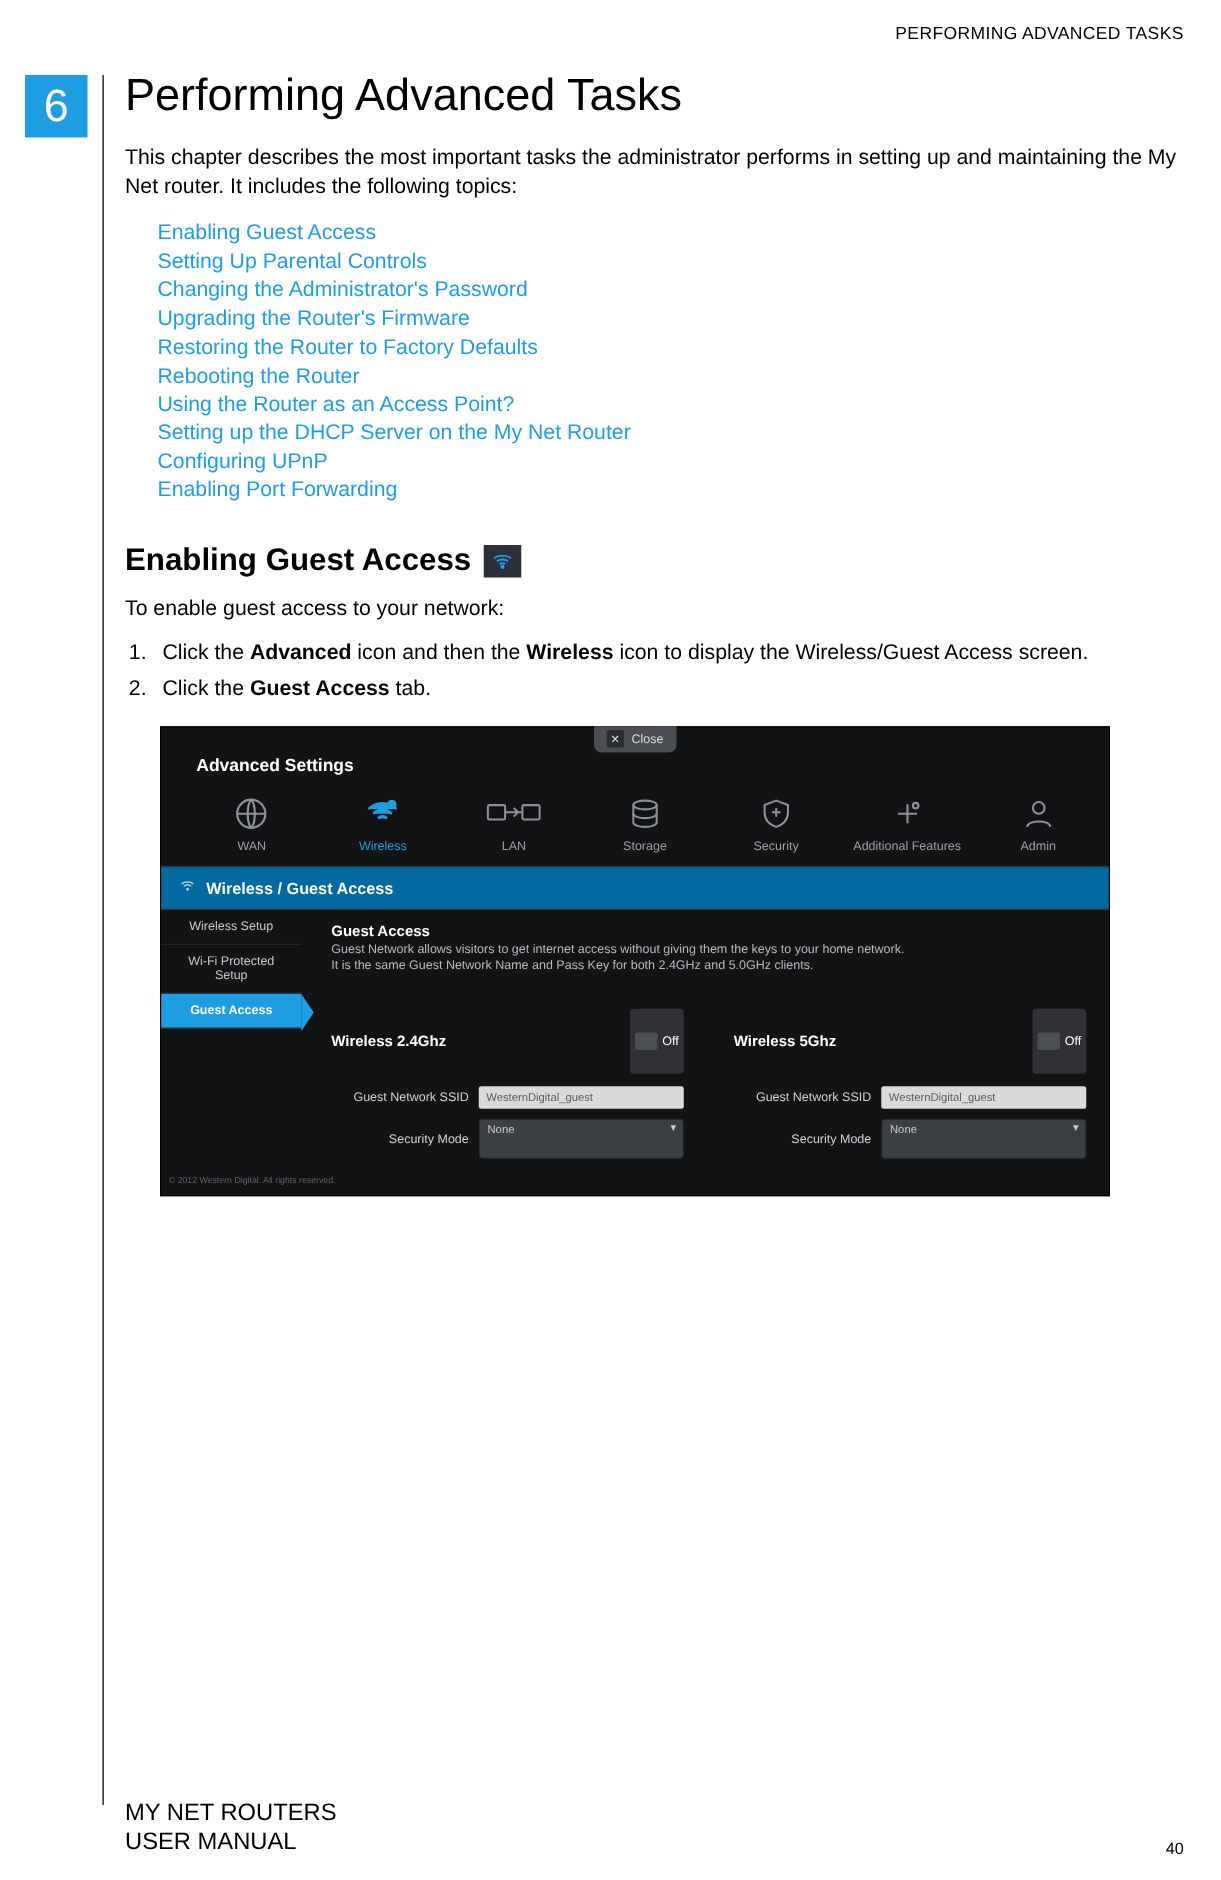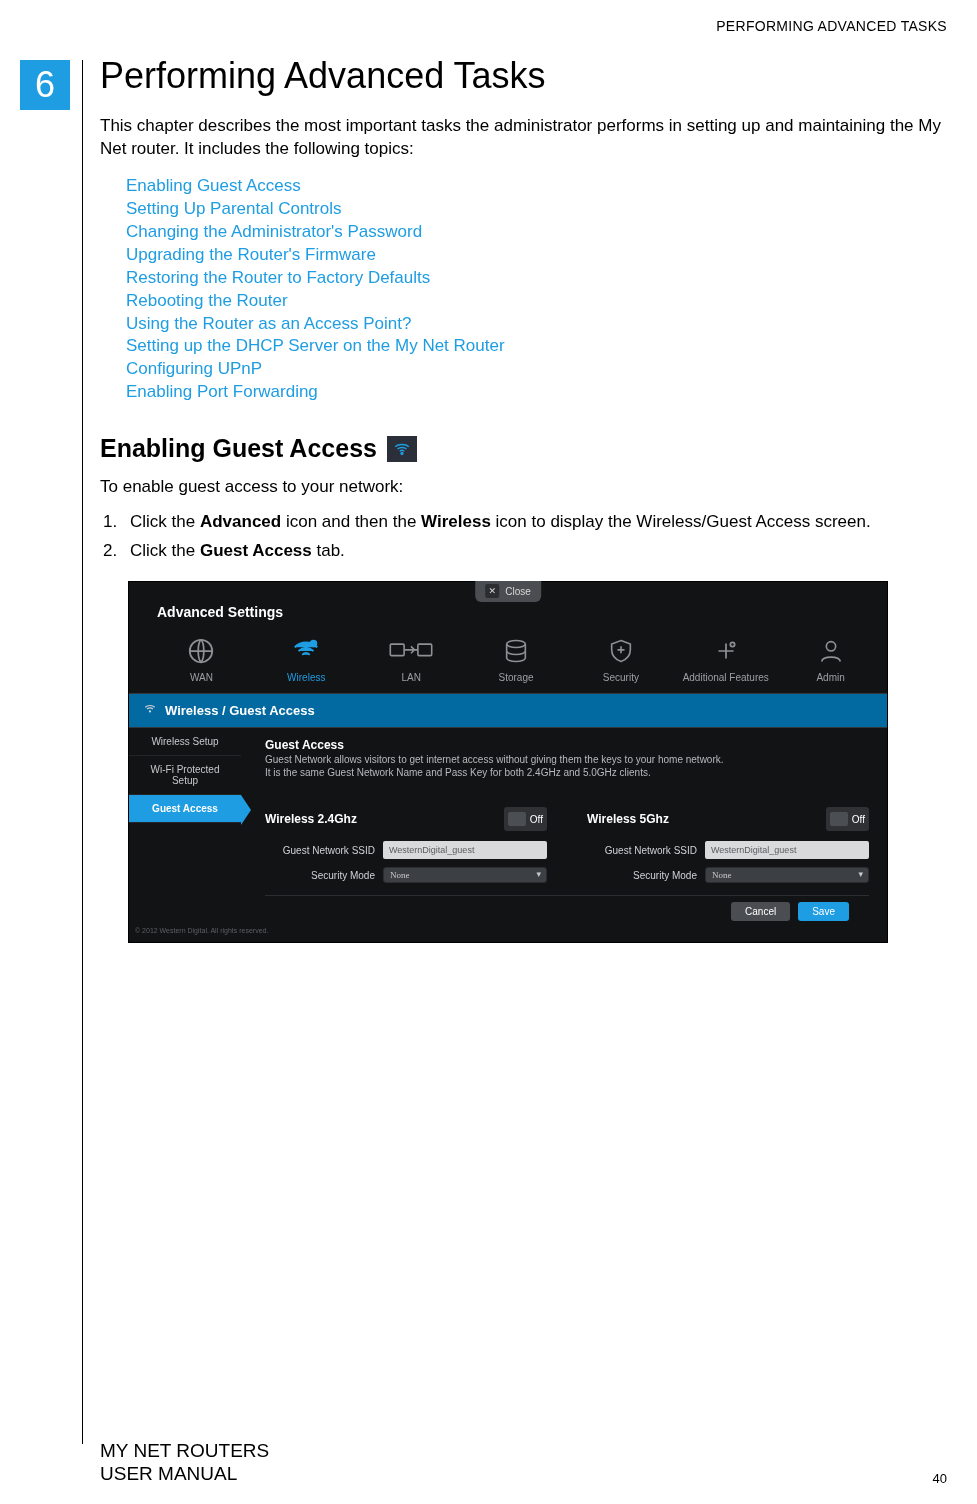--- a/index.html
+++ b/index.html
@@ -244,21 +244,21 @@
   }
   .toggle-knob {
     width: 18px;
     height: 14px;
     background: #4b4e53;
     border-radius: 2px;
     position: relative;
   }
   .toggle-track {
     background: #2f3135;
-    padding: 5px 4px;
+    padding: 19px 4px;
     border-radius: 3px;
     display: flex;
     align-items: center;
     gap: 4px;
   }
   .form-row {
     display: flex;
     align-items: center;
     gap: 8px;
     margin-bottom: 8px;
@@ -280,23 +280,22 @@
     height: 16px;
   }
   .dropdown {
     flex: 1;
     background: #3c3f44;
     color: #c8cacc;
     border: 1px solid #2a2c30;
     border-radius: 3px;
     font-size: 9px;
     padding: 2px 16px 2px 6px;
-    height: 16px;
+    height: 32px;
     position: relative;
-    font-family: Liberation Serif, serif;
   }
   .dropdown::after {
     content: "▾";
     position: absolute;
     right: 5px;
     top: 1px;
     font-size: 9px;
   }
   .button-row {
     display: flex;
@@ -520,24 +519,20 @@
               <label>Guest Network SSID</label>
               <input class="txt-input" value="WesternDigital_guest" style="">
             </div>
             <div class="form-row">
               <label>Security Mode</label>
               <div class="dropdown">None</div>
             </div>
           </div>
         </div>
 
-        <div class="button-row">
-          <button class="btn btn-cancel">Cancel</button>
-          <button class="btn btn-save">Save</button>
-        </div>
       </div>
     </div>
     <div class="panel-copyright">© 2012 Western Digital. All rights reserved.</div>
   </div>
 </div>
 
 <div class="footer-left">
   <span>MY NET ROUTERS</span><br>
   <span>USER MANUAL</span>
 </div>

